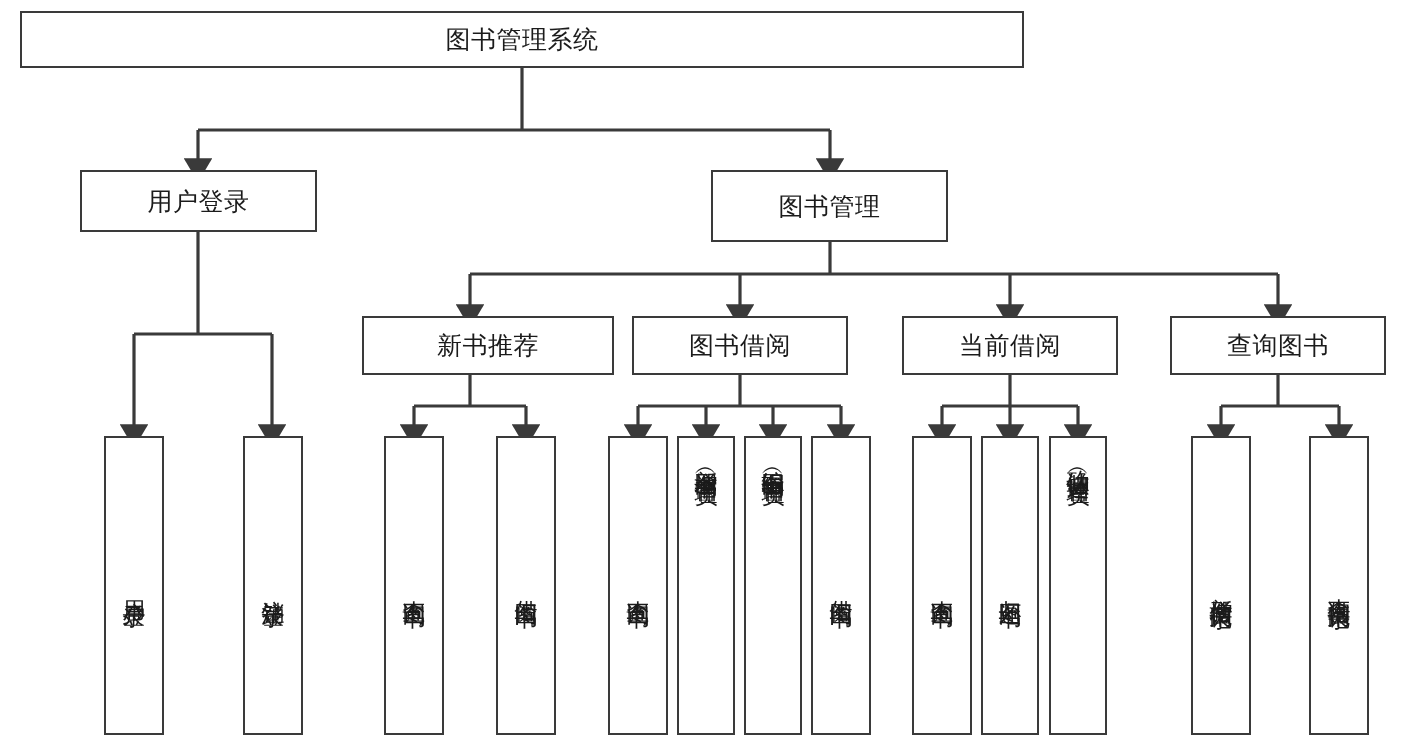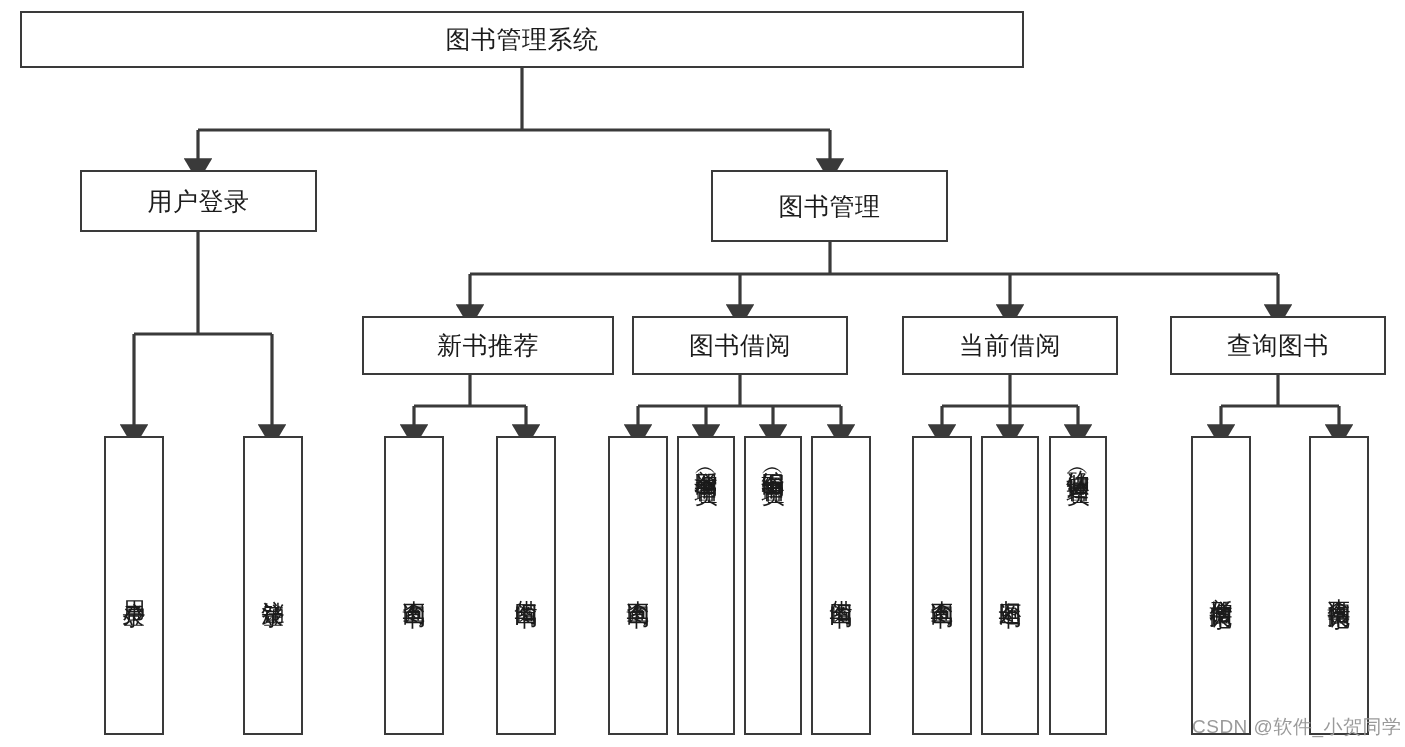--- a/index.html
+++ b/index.html
@@ -186,15 +186,14 @@
     <span class="lbl">确认归还（管理员）</span>
   </div>
 
   <div class="node vert mid" style="left:1191px; top:436px; width:60px; height:299px;">
     <span class="lbl">新增借阅记录</span>
   </div>
   <div class="node vert mid" style="left:1309px; top:436px; width:60px; height:299px;">
     <span class="lbl">查询借阅记录</span>
   </div>
 
-  <div class="watermark" style="left:1192px; top:714px;">CSDN @软件_小贺同学</div>
 
 </div>
 
 </body></html>

